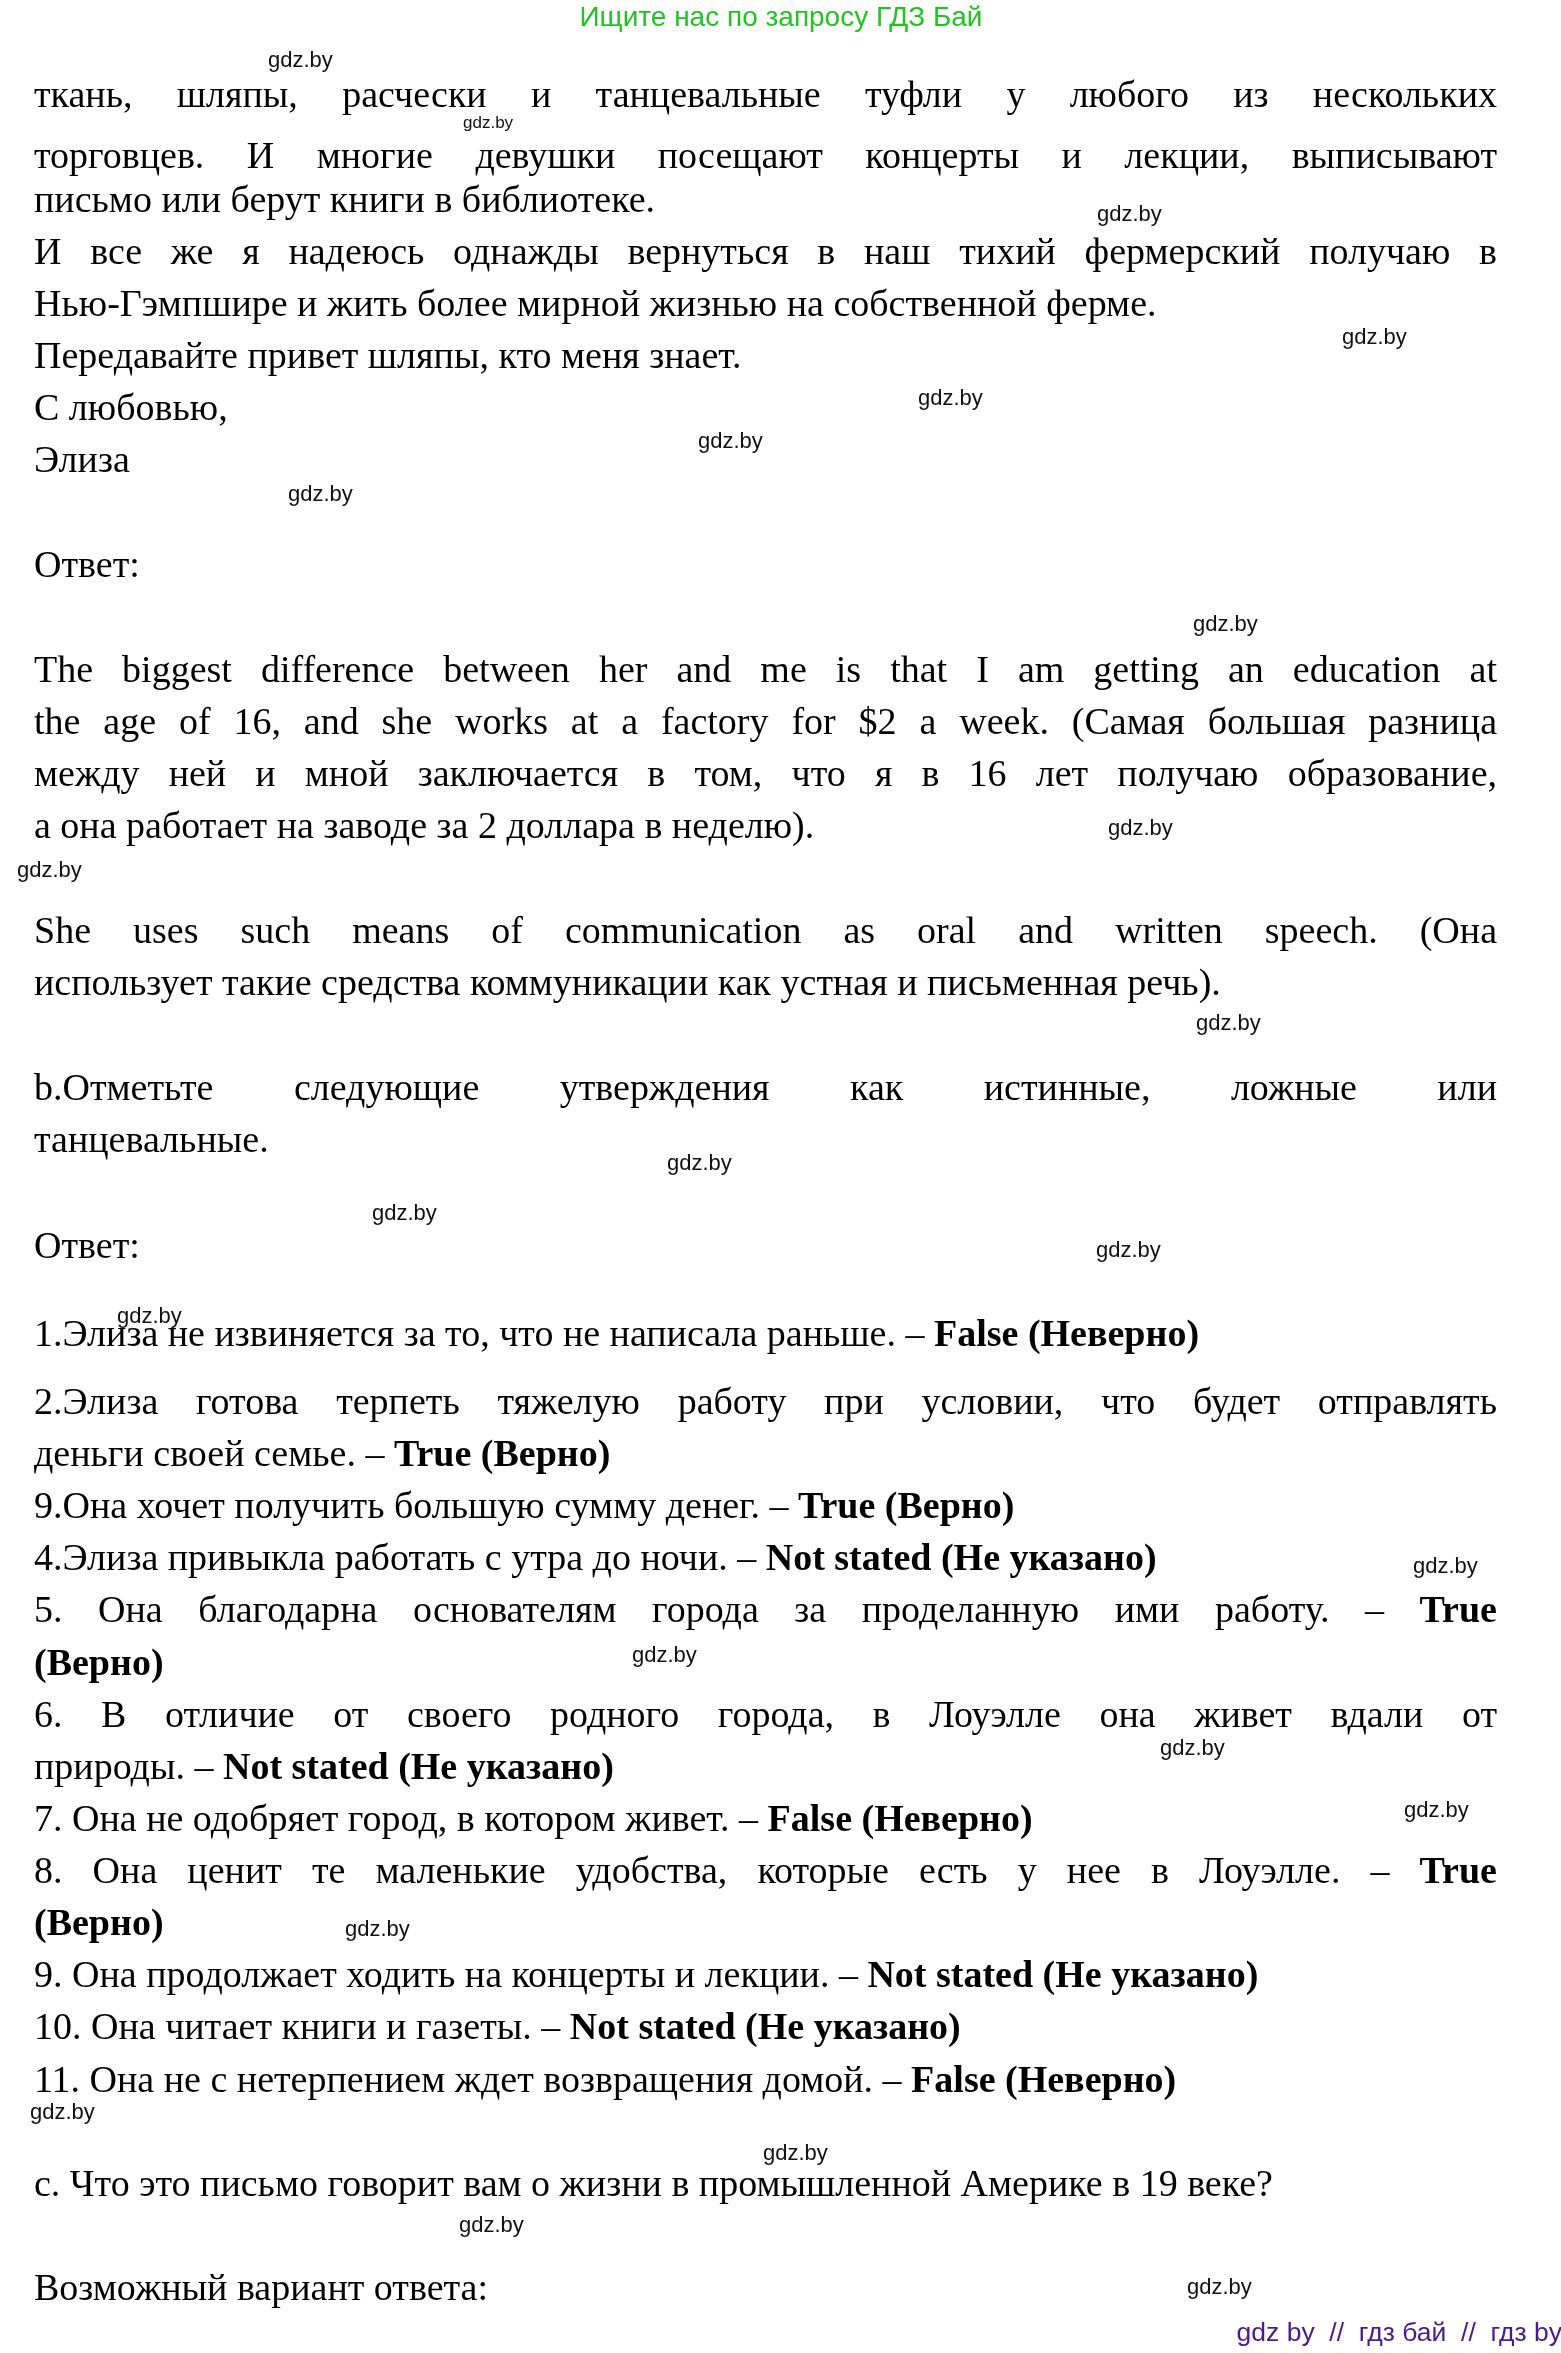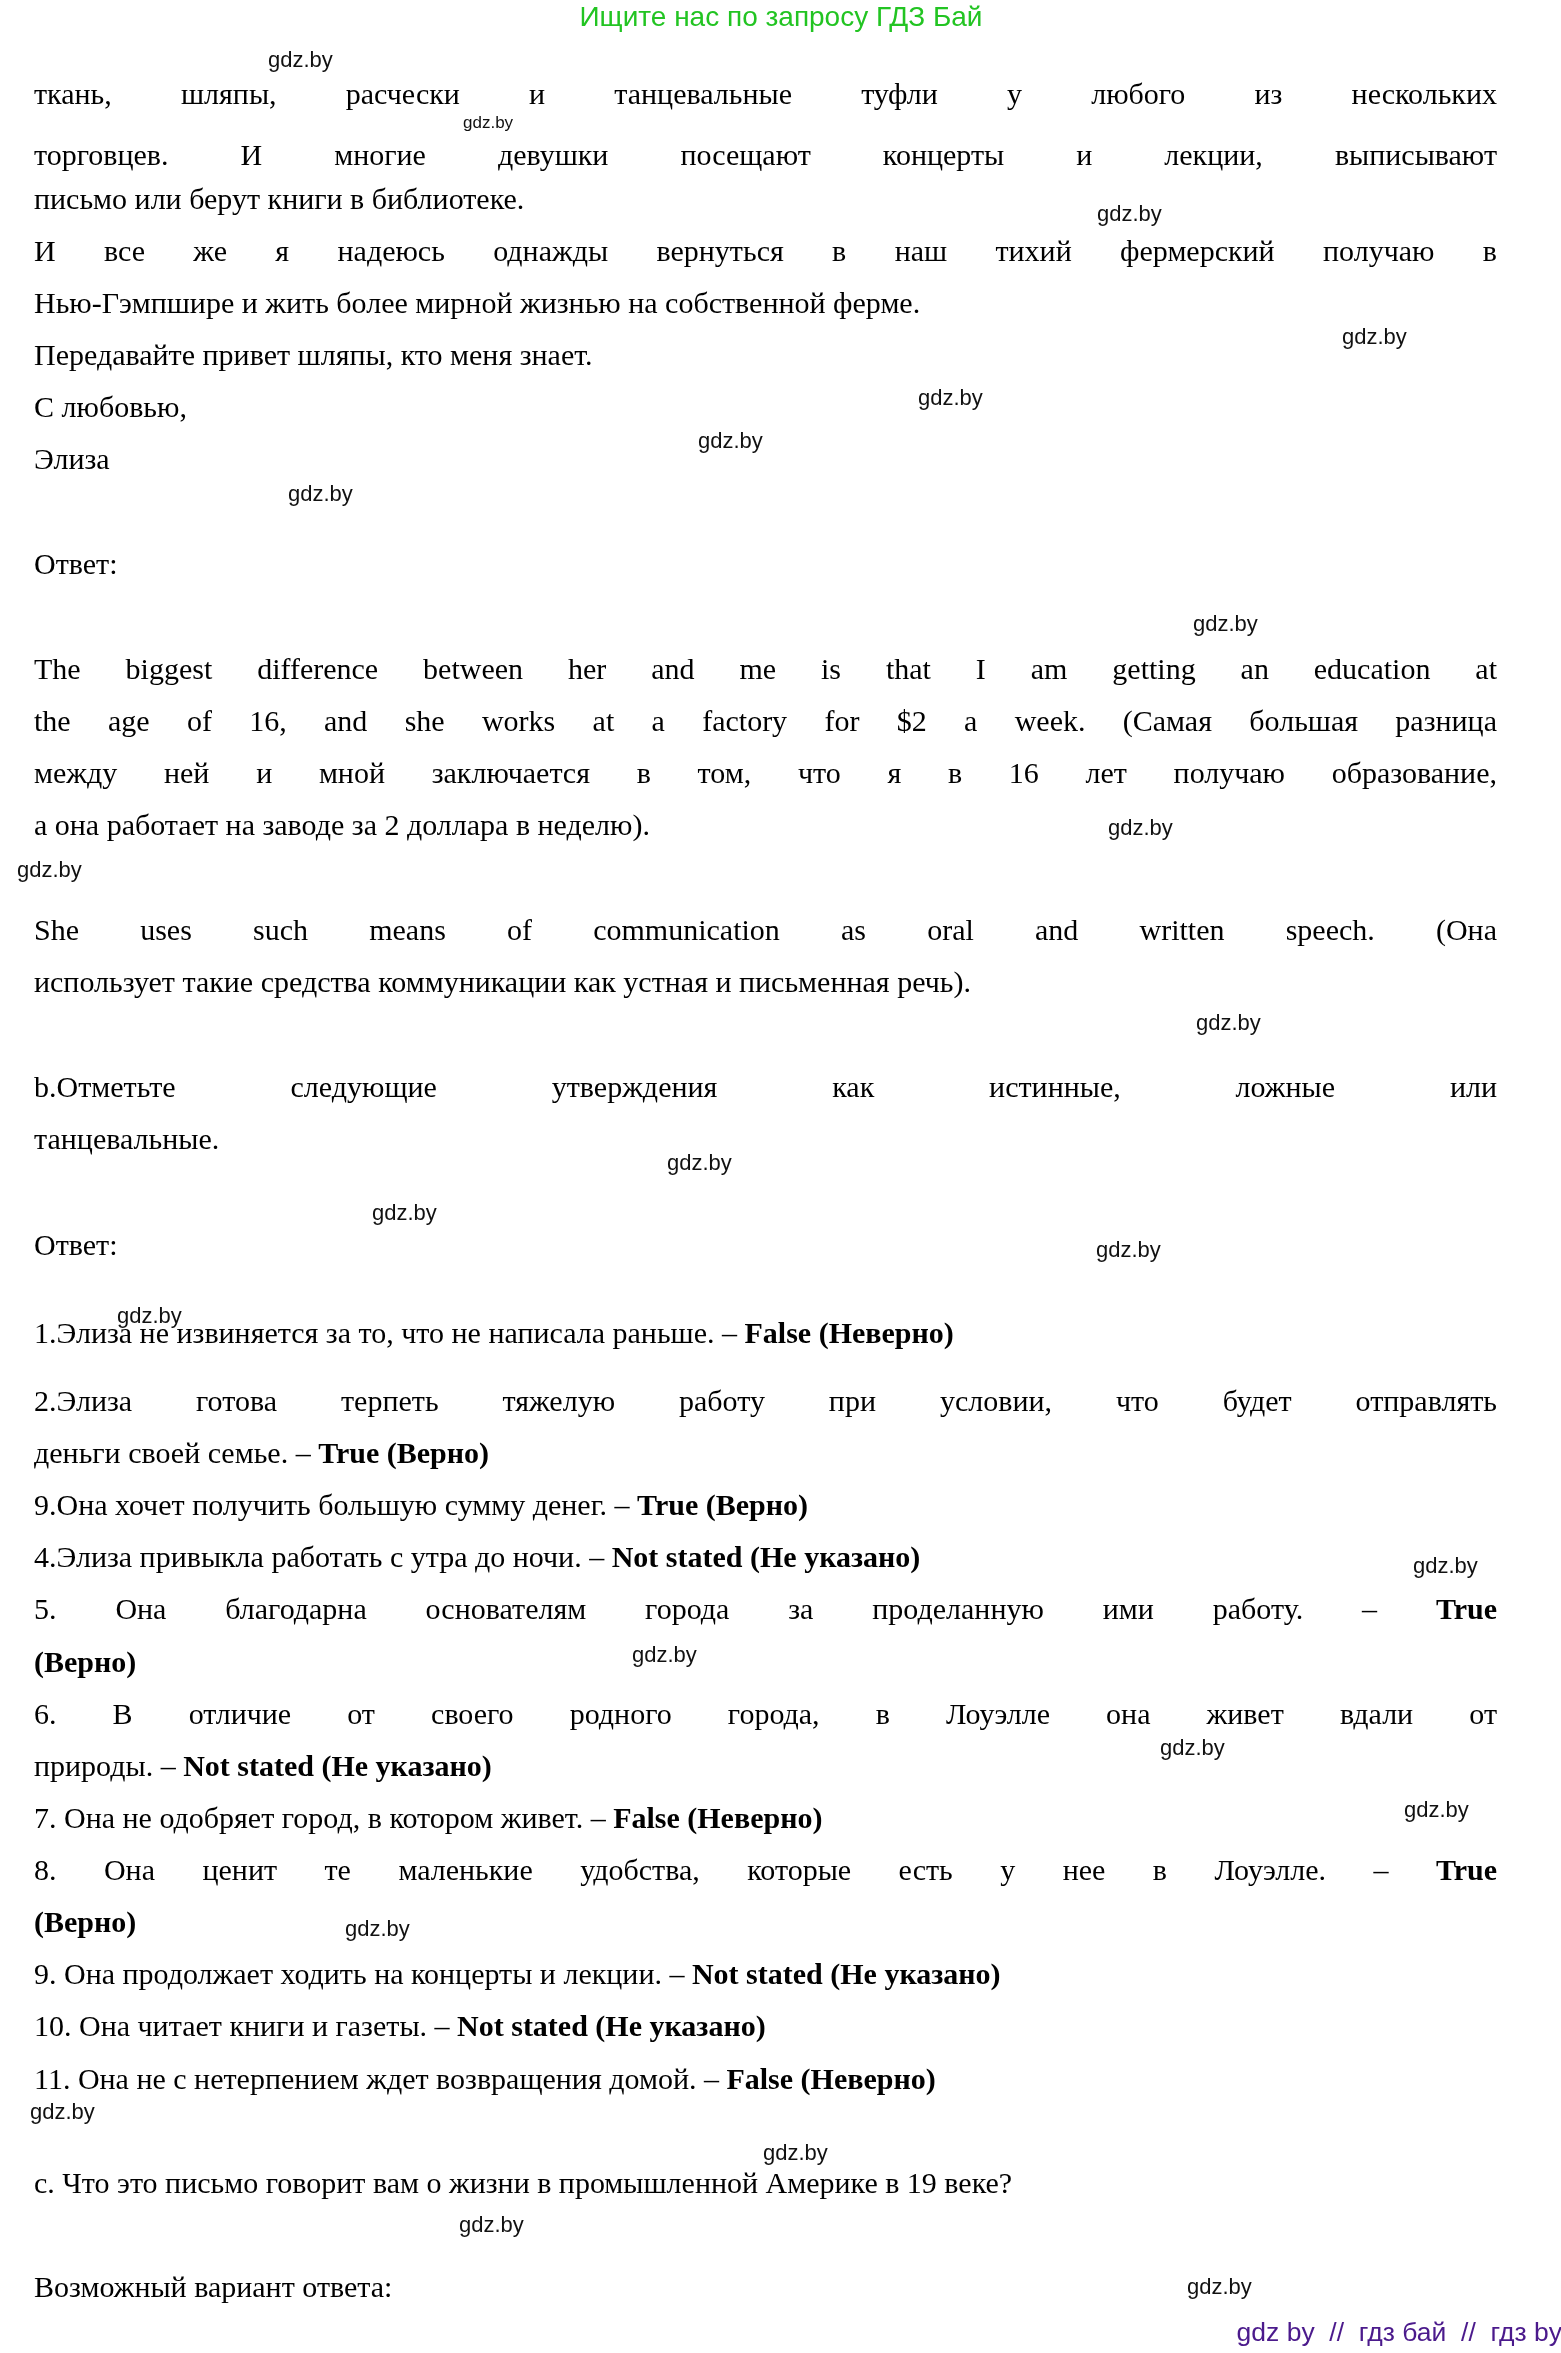--- a/index.html
+++ b/index.html
@@ -2,21 +2,21 @@
 <html style="font-size:12.4px"><head>
 <meta charset="utf-8">
 <style>
   html, body { margin:0; padding:0; background:#ffffff; }
   body { width:1562px; height:2354px; position:relative; overflow:hidden; }
   .hdr { position:absolute; top:0; left:0; width:1562px; text-align:center;
          font-family:"Liberation Sans", sans-serif; font-size:28px; color:#22c422; line-height:34px; }
   .ftr { position:absolute; top:2315px; left:0; width:1562px; text-align:right;
          font-family:"Liberation Sans", sans-serif; font-size:26.5px; color:#4b1a8c; line-height:34px; white-space:pre; }
   .ln { position:absolute; left:34px; width:1463px; font-family:"Liberation Serif", serif;
-        font-size:30px; line-height:52px; color:#000; white-space:nowrap; }
+        font-size:38px; line-height:52px; color:#000; white-space:nowrap; }
   .j { text-align:justify; text-align-last:justify; }
   .b { font-weight:bold; }
   .wm { position:absolute; font-family:"Liberation Sans", sans-serif; font-size:22px; color:#111; line-height:25px; }
 </style>
 </head>
 <body>
 
 <div class="hdr">Ищите нас по запросу ГДЗ Бай</div>
 
 <div class="ln j" style="top:68px">ткань, шляпы, расчески и танцевальные туфли у любого из нескольких</div>

